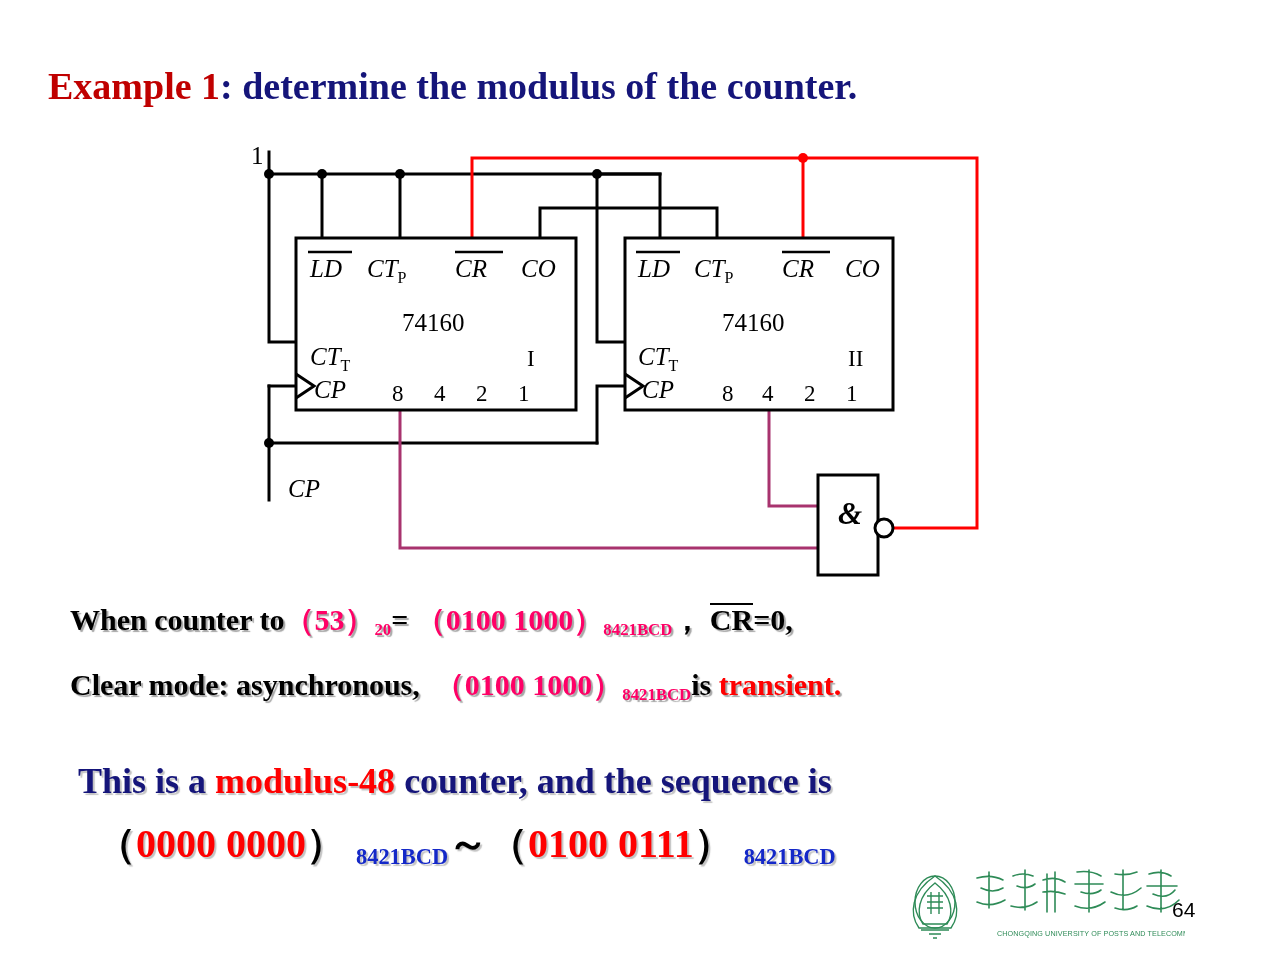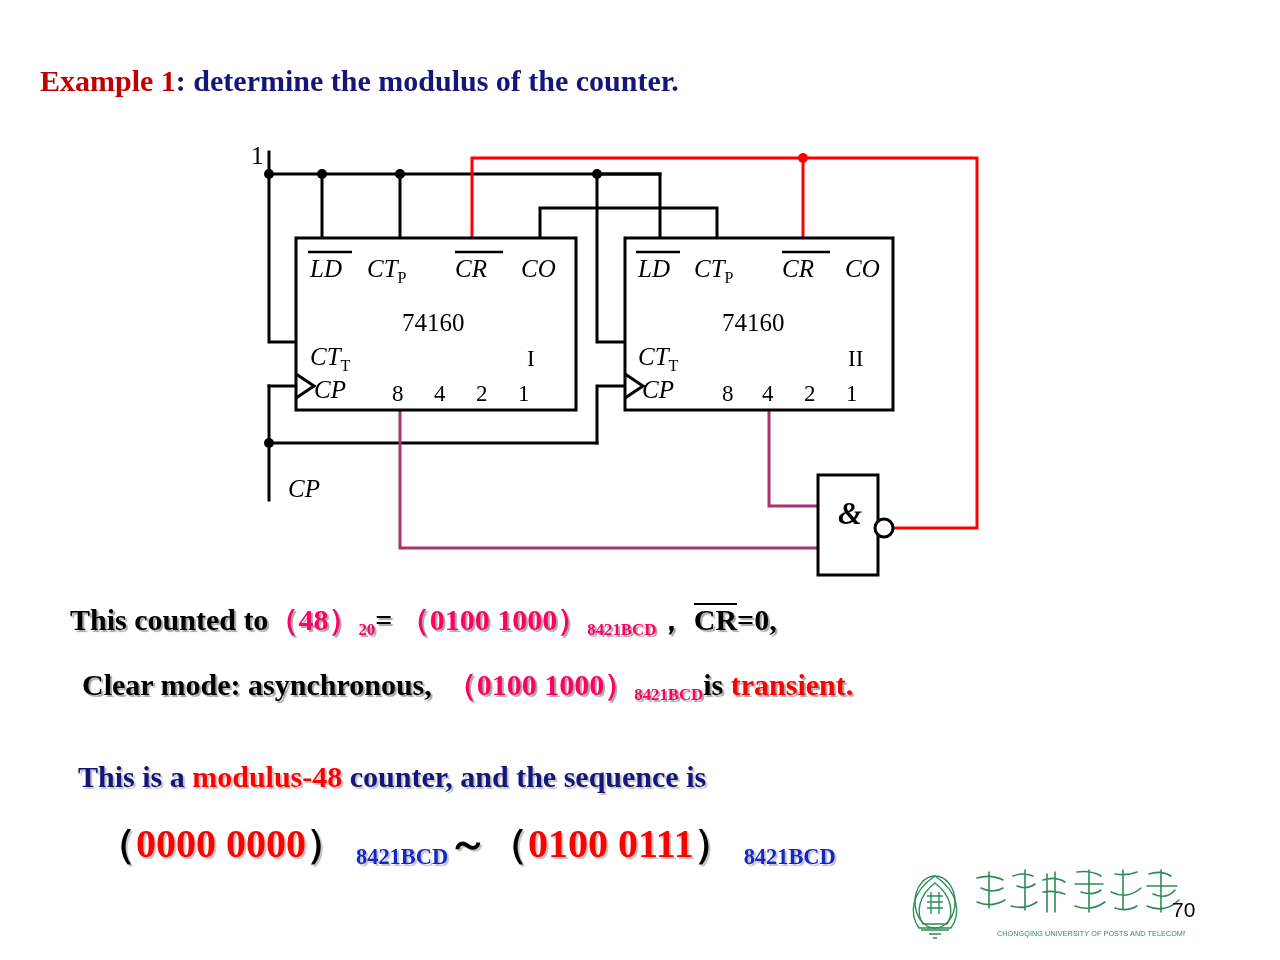--- a/index.html
+++ b/index.html
@@ -11,23 +11,23 @@
     width: 1280px;
     height: 960px;
     position: relative;
     overflow: hidden;
     font-family: "Liberation Serif", "DejaVu Serif", serif;
   }
 
   
   #title {
     position: absolute;
-    left: 40px;
+    left: 48px;
     top: 64px;
-    font-size: 30px;
+    font-size: 38px;
     font-weight: bold;
     letter-spacing: 0px;
     white-space: nowrap;
   }
   #title .ex { color: #C00000; }
   #title .rest { color: #15157A; }
 
   
   #circuit {
     position: absolute;
@@ -81,22 +81,22 @@
   .mag  { color: #FF0066; }
   .red  { color: #FF0000; }
   .navy { color: #15157A; }
   .blue { color: #1428C8; }
   .sub  { font-size: 0.56em; vertical-align: baseline; position: relative; top: 0.30em; }
   .shadow-dk { text-shadow: 2px 2px 1px rgba(150,150,150,0.85); }
   .shadow-lt { text-shadow: 2px 2px 1px rgba(180,180,180,0.80); }
   .ovl { border-top: 2px solid currentColor; padding-top: 0px; display: inline-block; line-height: 1.0; }
 
   #line1 { left: 70px;  top: 600px; font-size: 30px; }
-  #line2 { left: 70px;  top: 665px; font-size: 30px; margin-left: 12px; }
-  #line3 { left: 78px;  top: 760px; font-size: 30px; }
+  #line2 { left: 70px;  top: 665px; font-size: 30px; }
+  #line3 { left: 78px;  top: 760px; font-size: 36px; }
   #line4 { left: 96px;  top: 816px; font-size: 40px; }
 
   
   #logo {
     position: absolute;
     left: 885px;
     top: 866px;
     width: 300px;
     height: 86px;
   }
@@ -228,21 +228,21 @@
     <rect x="818" y="475" width="60" height="100" fill="#ffffff" stroke="#000000" stroke-width="3"></rect>
     <text class="amp" x="838" y="524">&amp;</text>
     <circle cx="884" cy="528" r="9" fill="#ffffff" stroke="#000000" stroke-width="3"></circle>
   </g>
 
   <text class="onelbl" x="251" y="164">1</text>
   <text class="lbl-it" x="288" y="497">CP</text>
 </svg>
 
 <div class="tline shadow-dk" id="line1">
-  <span class="blk">This counted to</span><span class="mag">（</span><span class="mag">48</span><span class="mag">）</span><span class="mag sub">20</span><span class="blk">=</span>&nbsp;<span class="mag">（</span><span class="mag">0100 1000</span><span class="mag">）</span><span class="mag sub">8421BCD</span><span class="blk">，</span>&nbsp;<span class="blk ovl">CR</span><span class="blk">=0,</span>
+  <span class="blk">When counter to</span><span class="mag">（</span><span class="mag">53</span><span class="mag">）</span><span class="mag sub">20</span><span class="blk">=</span>&nbsp;<span class="mag">（</span><span class="mag">0100 1000</span><span class="mag">）</span><span class="mag sub">8421BCD</span><span class="blk">，</span>&nbsp;<span class="blk ovl">CR</span><span class="blk">=0,</span>
 </div>
 
 <div class="tline shadow-dk" id="line2">
   <span class="blk">Clear mode: asynchronous,</span>&nbsp;&nbsp;<span class="mag">（</span><span class="mag">0100 1000</span><span class="mag">）</span><span class="mag sub">8421BCD</span><span class="blk">is</span>&nbsp;<span class="red">transient.</span>
 </div>
 
 <div class="tline shadow-lt" id="line3">
   <span class="navy">This is a</span>&nbsp;<span class="red">modulus-48</span>&nbsp;<span class="navy">counter, and the sequence is</span>
 </div>
 
@@ -265,13 +265,13 @@
     <path d="M128 10 q10 -4 20 0 M132 20 q10 4 18 -2 M140 4 v40 M126 40 q14 4 26 -4"></path>
     <path d="M162 8 v38 M158 14 q12 -4 22 2 M158 26 q12 -2 22 2 M170 6 v40"></path>
     <path d="M192 6 q14 -2 24 4 M190 18 h28 M196 26 q12 4 20 -2 M204 4 v42 M190 40 q16 6 30 -4"></path>
     <path d="M230 8 q12 2 22 -2 M238 4 v40 M226 26 q16 8 30 -4 M230 42 q12 4 22 -2"></path>
     <path d="M264 8 q12 -4 22 2 M262 20 h30 M268 28 q14 6 22 -4 M276 4 v42 M262 40 q18 8 32 -6"></path>
   </g>
 
   <text x="112" y="70" fill="#2E8B57" font-size="7.2" font-family="Liberation Sans, sans-serif" letter-spacing="0.1">CHONGQING UNIVERSITY OF POSTS AND TELECOMMUNICATIONS</text>
 </svg>
 
-<div id="pagenum">70</div>
+<div id="pagenum">64</div>
 
 </body></html>

